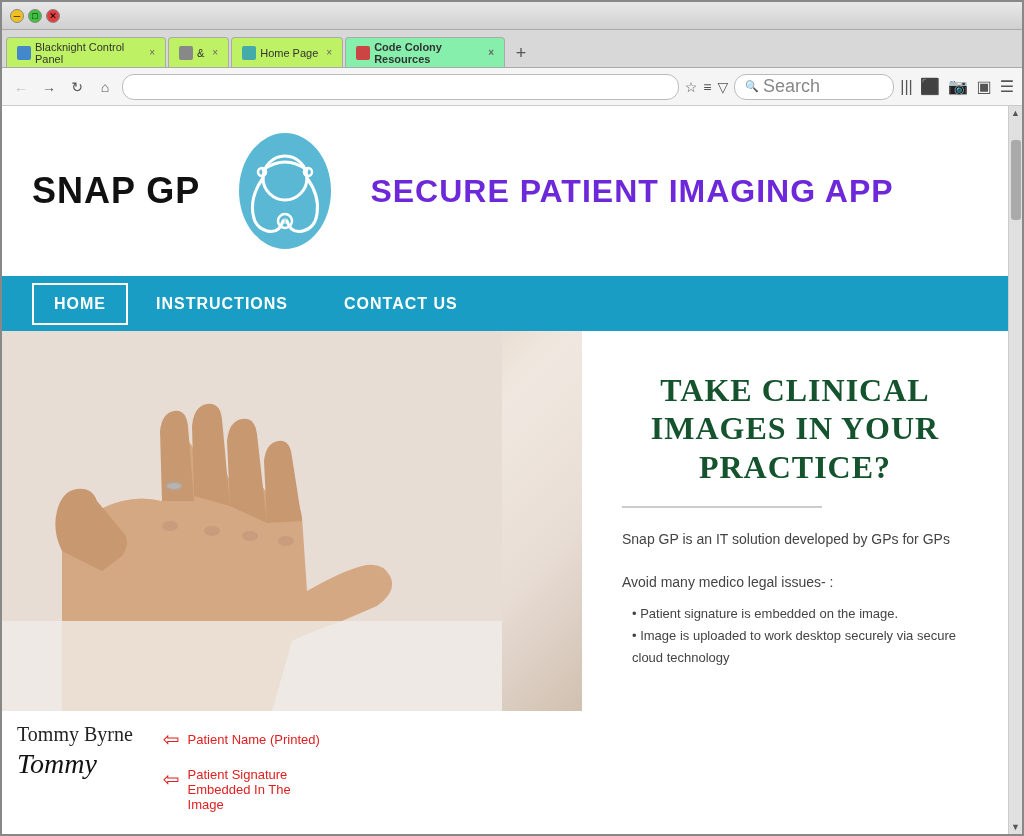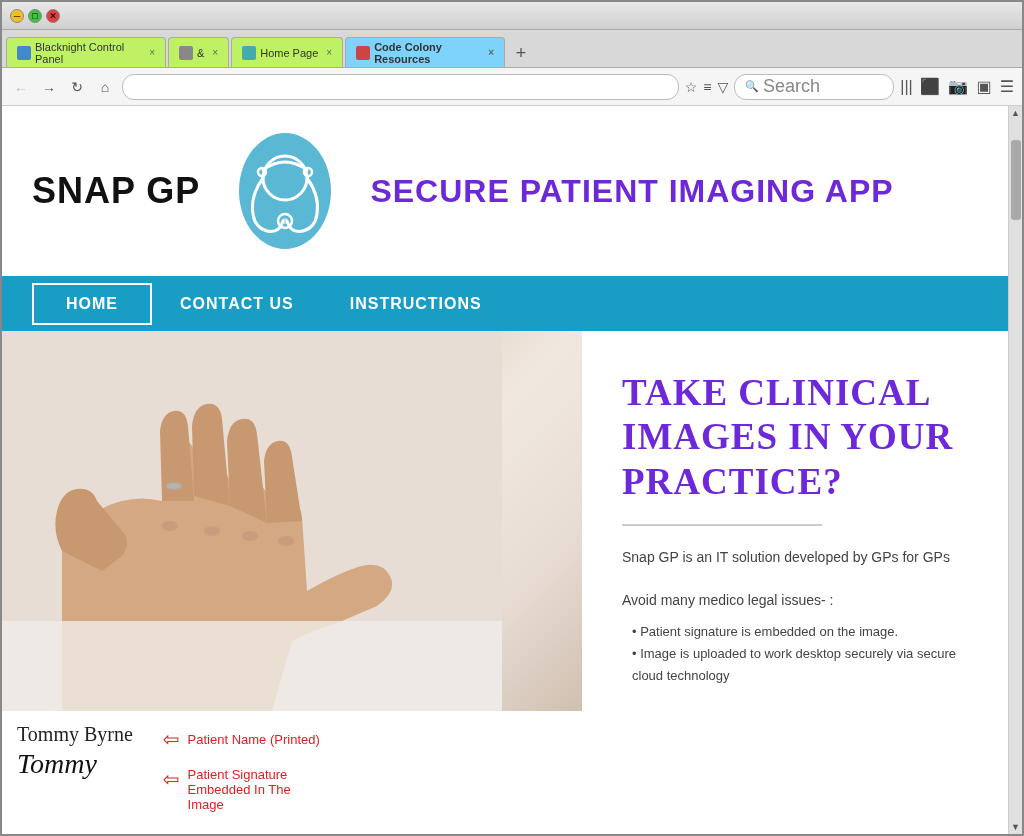--- a/index.html
+++ b/index.html
@@ -61,21 +61,21 @@
       display: flex;
       align-items: center;
       font-size: 11px;
       color: #333;
       cursor: pointer;
       max-width: 160px;
       gap: 4px;
       margin-right: 2px;
     }
     .tab.active {
-      background: #7dd3fc;
+      background: #86efac;
       font-weight: 600;
     }
     .tab-favicon {
       width: 14px; height: 14px;
       background: #888;
       border-radius: 2px;
       flex-shrink: 0;
     }
     .tab-close {
       margin-left: 4px;
@@ -213,21 +213,21 @@
       color: #fff;
       font-size: 16px;
       font-weight: 600;
       padding: 14px 28px;
       cursor: pointer;
       letter-spacing: 1px;
       text-transform: uppercase;
     }
     .nav-item.active {
       border: 2px solid #fff;
-      padding: 10px 32px;
+      padding: 10px 20px;
     }
 
     
     .hero-section {
       display: flex;
       background: #fff;
       min-height: 420px;
     }
     .hero-image-area {
       width: 580px;
@@ -287,28 +287,29 @@
       font-size: 13px;
       font-weight: 400;
     }
 
     
     .hero-text {
       flex: 1;
       padding: 40px 40px;
     }
     .hero-heading {
-      font-size: 37px;
+      font-size: 32px;
       font-weight: 700;
-      color: #6d28d9;
+      color: #14532d;
       line-height: 1.2;
       font-family: Georgia, 'Times New Roman', serif;
       text-transform: uppercase;
       letter-spacing: 1px;
       margin-bottom: 20px;
+      text-align: center;
     }
     .hero-divider {
       height: 2px;
       background: #ccc;
       width: 200px;
       margin-bottom: 20px;
     }
     .hero-subtext {
       font-size: 14px;
       color: #444;
@@ -421,24 +422,24 @@
         </svg>
 
         <span class="site-title-right">SECURE PATIENT IMAGING APP</span>
       </div>
 
       <nav class="site-nav">
         <div class="nav-item active">
           <span>HOME</span>
         </div>
         <div class="nav-item">
-          <span>CONTACT US</span>
+          <span>INSTRUCTIONS</span>
         </div>
         <div class="nav-item">
-          <span>INSTRUCTIONS</span>
+          <span>CONTACT US</span>
         </div>
       </nav>
 
       <div class="hero-section">
 
         <div class="hero-image-area">
 
           <div class="hand-image-placeholder">
             <svg width="500" height="380" viewBox="0 0 500 380" xmlns="http://www.w3.org/2000/svg" style="position:absolute;top:0;left:0;">
 

